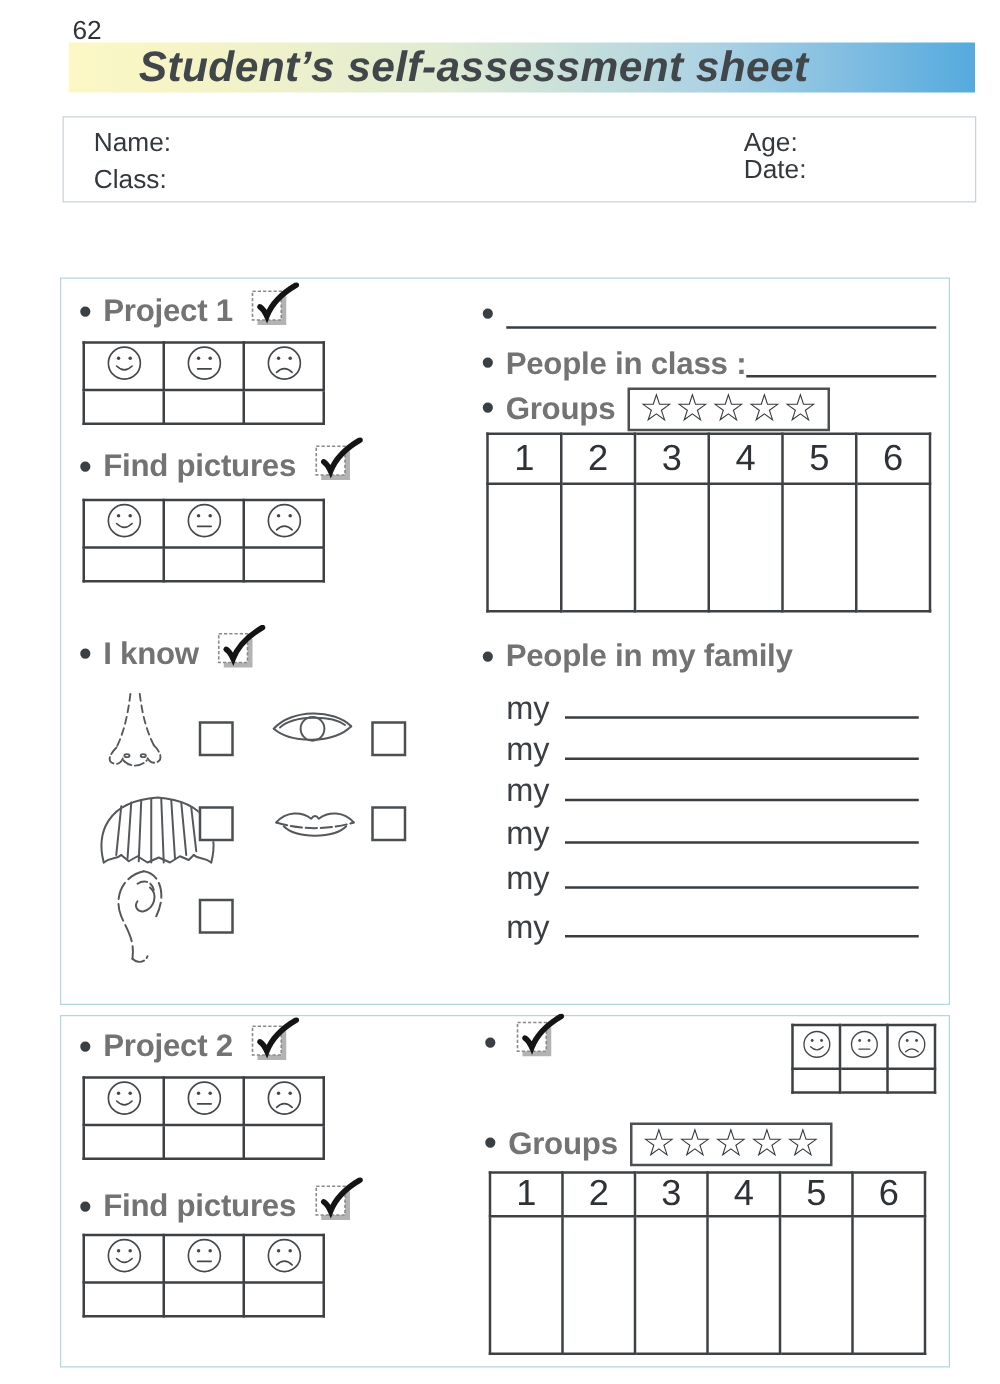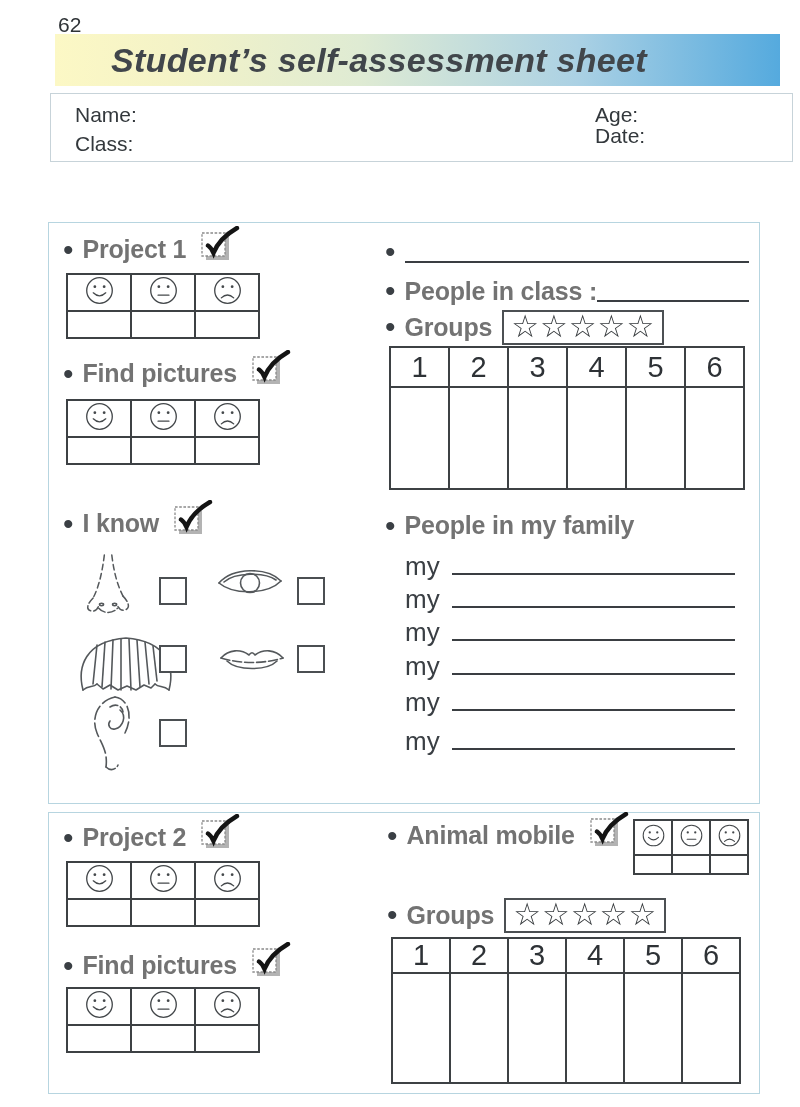--- a/index.html
+++ b/index.html
@@ -2,30 +2,30 @@
 <html><head>
 <meta charset="utf-8">
 <style>
   html,body{margin:0;padding:0;background:#ffffff;}
   .sheet{position:relative;width:800px;height:1107px;background:#fff;overflow:hidden;
          font-family:"Liberation Sans",sans-serif;color:#33383c;}
 
   
   .band{position:absolute;
         background:linear-gradient(90deg,#fcf8c5 0%,#f4f3c7 16%,#dfebd3 42%,#abd1e4 72%,#55aade 100%);}
-  .title-band{left:55px;top:34px;width:725px;height:52px;display:flex;align-items:center;}
+  .title-band{left:55px;top:34px;width:725px;height:40px;display:flex;align-items:center;}
   .title-band h1{margin:0 0 0 56px;font-size:34px;font-style:italic;font-weight:bold;
                  color:#41464b;letter-spacing:.3px;}
   .projects-band{left:42px;top:172px;width:740px;height:41px;display:flex;align-items:center;}
   .projects-band h2{margin:0 0 0 17px;font-size:31px;font-style:italic;font-weight:bold;color:#41464b;}
   .page-num{position:absolute;left:58px;top:13px;font-size:21px;color:#2f3337;z-index:2;}
 
   
   .info-box{position:absolute;left:50px;top:93px;width:729px;height:67px;
-            border:1px solid #c7d3d9;background:#fff;padding-left:12px;}
+            border:1px solid #c7d3d9;background:#fff;}
   .il{position:absolute;font-size:21px;color:#33383c;}
   .field{position:absolute;height:24px;}
 
   
   .panel{position:absolute;left:48px;width:710px;border:1px solid #b7d5e0;background:#fff;}
   .panel1{top:222px;height:580px;}
   .panel2{top:812px;height:280px;}
 
   
   .hd{position:absolute;display:flex;align-items:center;gap:9px;white-space:nowrap;}
@@ -369,21 +369,20 @@
       <tr class="tick-row">
         <td></td>
         <td></td>
         <td></td>
       </tr>
       </tbody>
     </table>
 
     <div class="hd" style="left:338px;top:8px">
       <span class="bullet">•</span>
-      <span class="hd-label">Animal mobile</span>
       <span class="cbx">
         <svg viewBox="0 0 41 38" width="41" height="38">
             <use href="#cb-checked"></use>
           </svg>
         </span>
     </div>
     <table class="faces-table small-faces" style="left:584px;top:6px">
       <tbody>
       <tr class="face-row">
         <td><svg viewBox="0 0 40 40" width="25" height="25">

